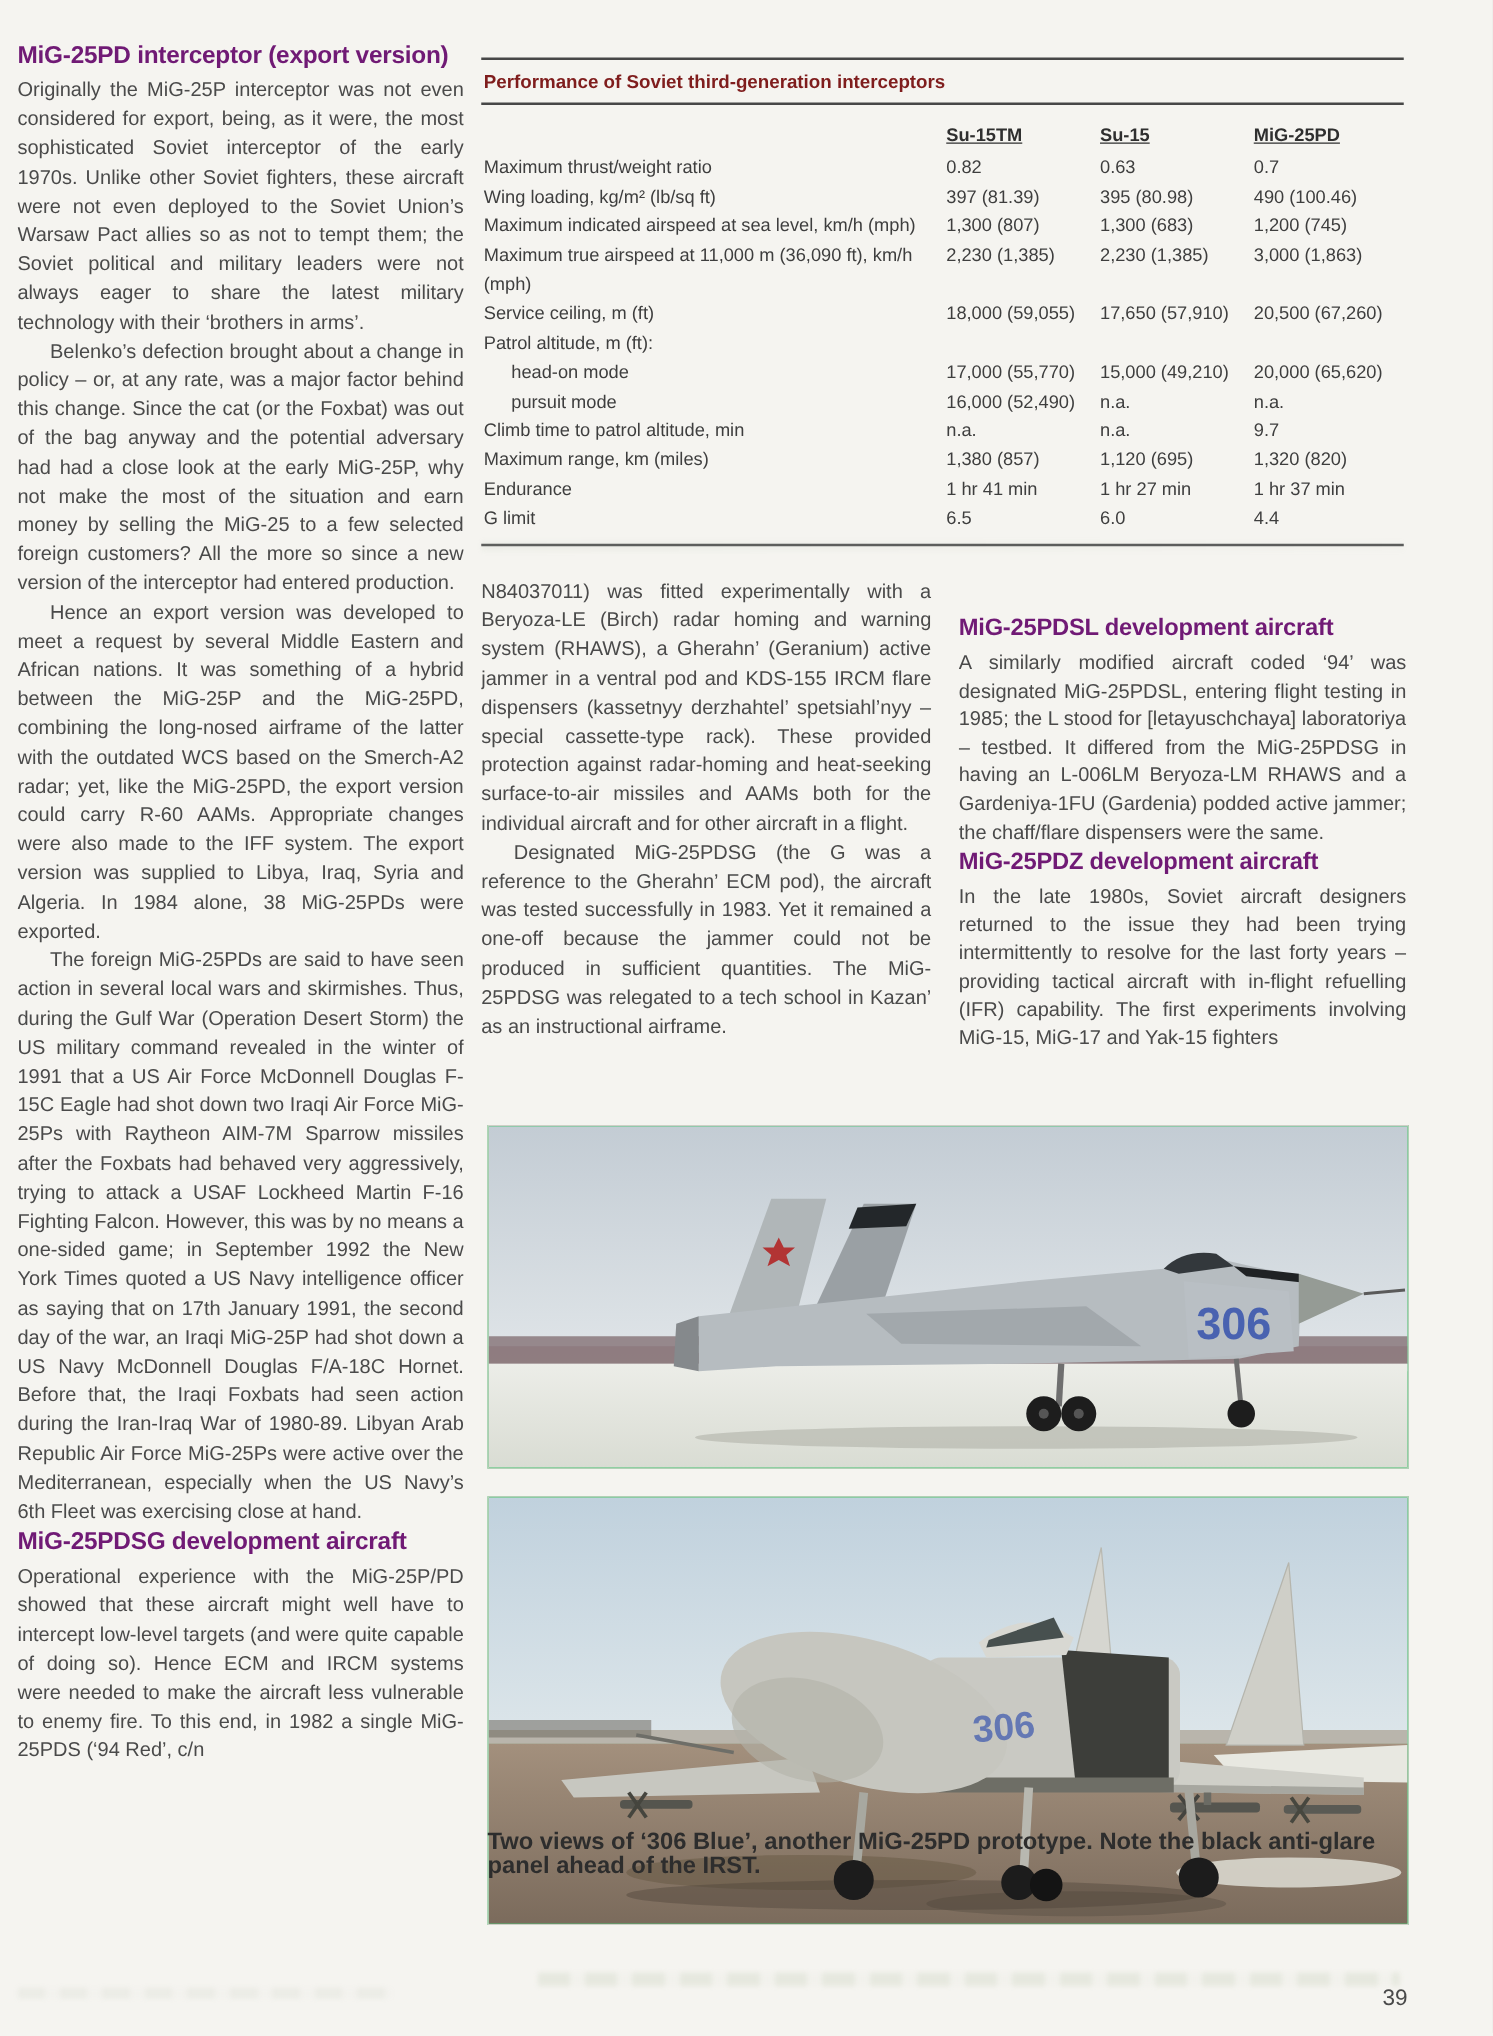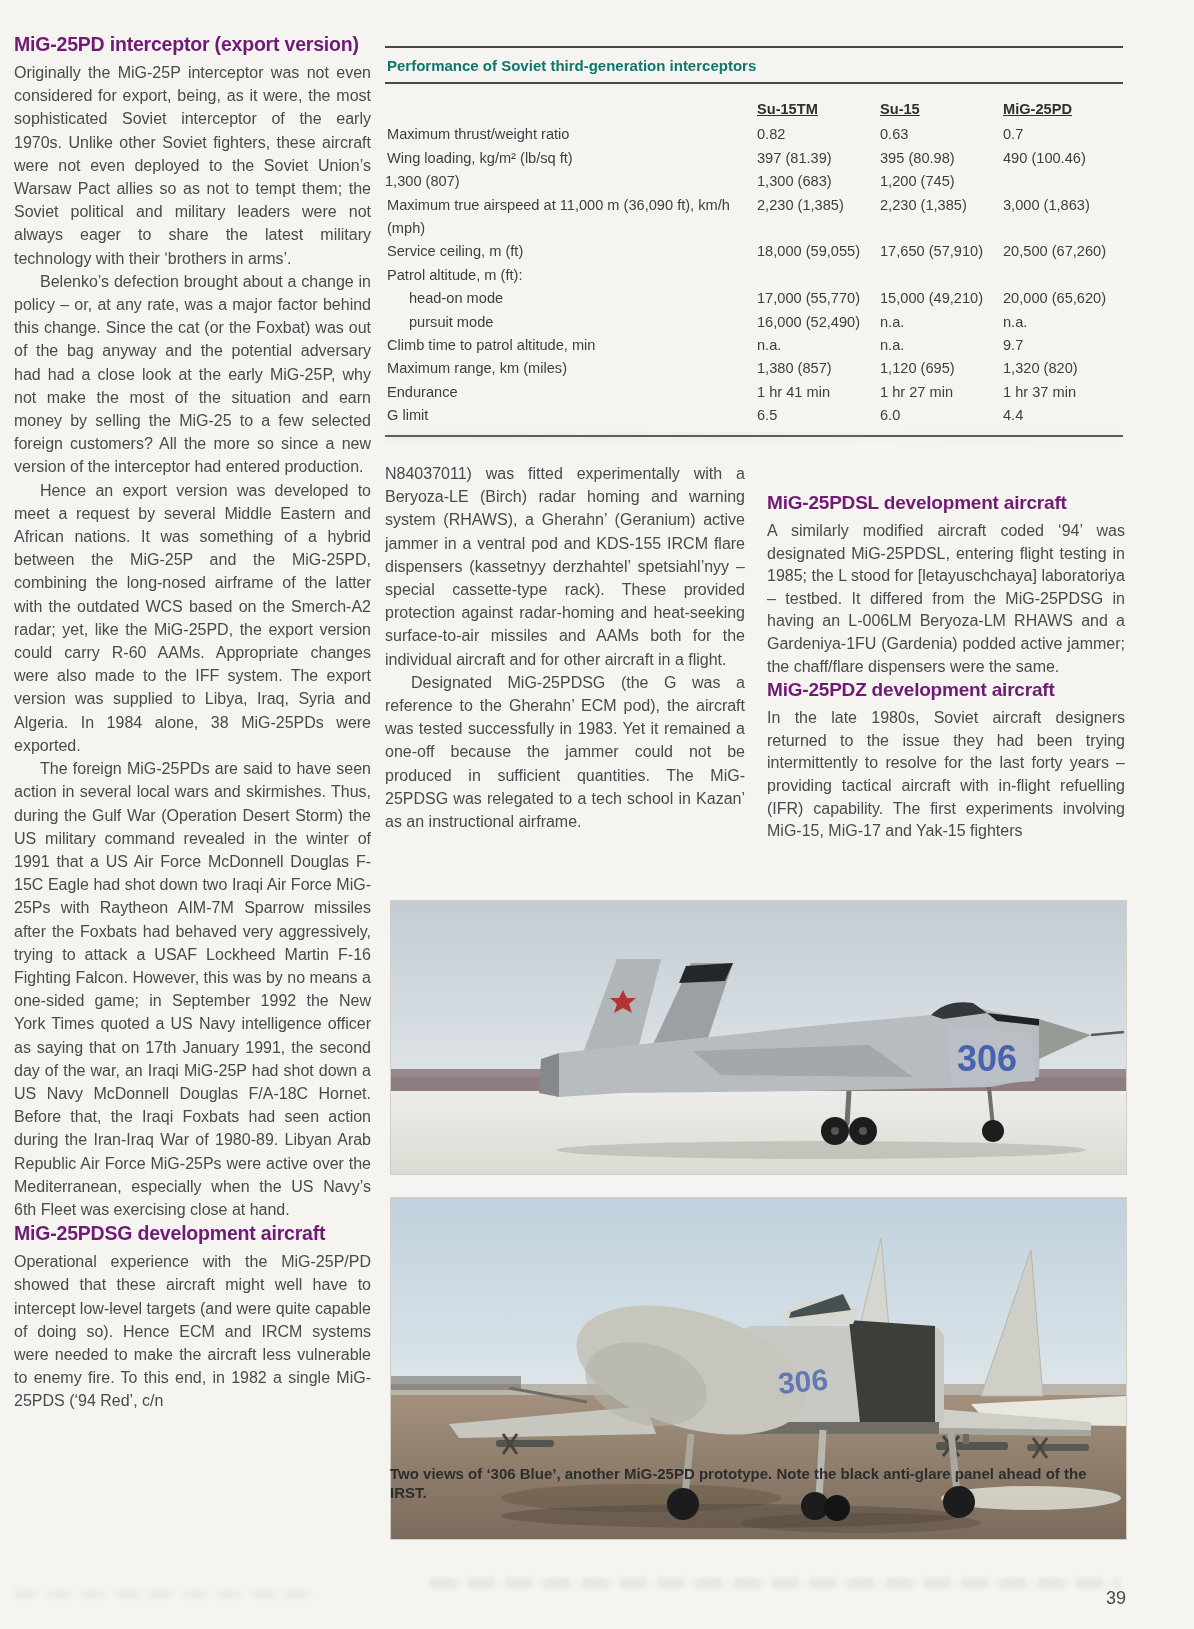--- a/index.html
+++ b/index.html
@@ -19,37 +19,37 @@
     margin:0 0 5px 0;text-align:left;letter-spacing:-0.2px;
   }
   .right-col h1.sect{font-size:19px;}
   .sect2{margin-top:17px;}
   .col p{margin:0;}
   .col p.ind{text-indent:26px;}
   
   .ptable{position:absolute;left:385px;top:46px;width:738px;font-size:14.6px;color:#3e3e3e;}
   .ptable-title{
     border-top:2px solid #474747;border-bottom:2px solid #474747;
-    font-weight:bold;font-size:15px;color:#0f766e;
+    font-weight:bold;font-size:15px;color:#7f1d1d;
     padding:9px 0 8px 2px;text-align:left;
   }
   .tgrid{margin-top:14px;border-bottom:2px solid #5a5a5a;padding-bottom:7px;}
   .trow{display:grid;grid-template-columns:372px 123px 123px 120px;line-height:23.4px;}
   .trow .tlabel{padding-left:2px;}
   .trow.indent .tlabel{padding-left:24px;}
   .trow.thead span{font-weight:bold;color:#2f2f2f;text-decoration:underline;}
   .trow.thead{margin-bottom:2px;}
   
   .photo{position:absolute;left:390px;width:735px;border:1px solid #cfcfc6;background:#22c55e;}
   .photo svg{display:block;}
   .photo1{top:900px;height:273px;}
   .photo2{top:1197px;height:341px;}
   .caption{
     position:absolute;left:390px;top:1464px;width:735px;
-    font-size:15px;font-weight:bold;color:#2d2d2d;line-height:19px;text-align:left;
+    font-size:19px;font-weight:bold;color:#2d2d2d;line-height:19px;text-align:left;
   }
   .page-number{position:absolute;right:68px;top:1588px;font-size:18px;color:#4a4a4a;}
   
   .bleed{position:absolute;filter:blur(2px);opacity:.55;pointer-events:none;}
   .bleed-1{left:430px;top:1578px;width:690px;height:11px;
     background:repeating-linear-gradient(90deg,rgba(150,170,130,.28) 0 26px,rgba(150,170,130,.05) 26px 38px);}
   .bleed-2{left:14px;top:1590px;width:300px;height:9px;
     background:repeating-linear-gradient(90deg,rgba(150,165,140,.18) 0 22px,rgba(150,165,140,.04) 22px 34px);}
   .bleed-3{left:385px;top:433px;width:738px;height:8px;
     background:linear-gradient(90deg,rgba(140,165,135,.14),rgba(160,175,150,.06));}
@@ -84,20 +84,21 @@
         <span>0.63</span>
         <span>0.7</span>
       </div>
       <div class="trow">
         <span class="tlabel">Wing loading, kg/m² (lb/sq ft)</span>
         <span>397 (81.39)</span>
         <span>395 (80.98)</span>
         <span>490 (100.46)</span>
       </div>
       <div class="trow">
+        <span class="tlabel">Maximum indicated airspeed at sea level, km/h (mph)</span>
         <span>1,300 (807)</span>
         <span>1,300 (683)</span>
         <span>1,200 (745)</span>
       </div>
       <div class="trow">
         <span class="tlabel">Maximum true airspeed at 11,000 m (36,090 ft), km/h (mph)</span>
         <span>2,230 (1,385)</span>
         <span>2,230 (1,385)</span>
         <span>3,000 (1,863)</span>
       </div>

